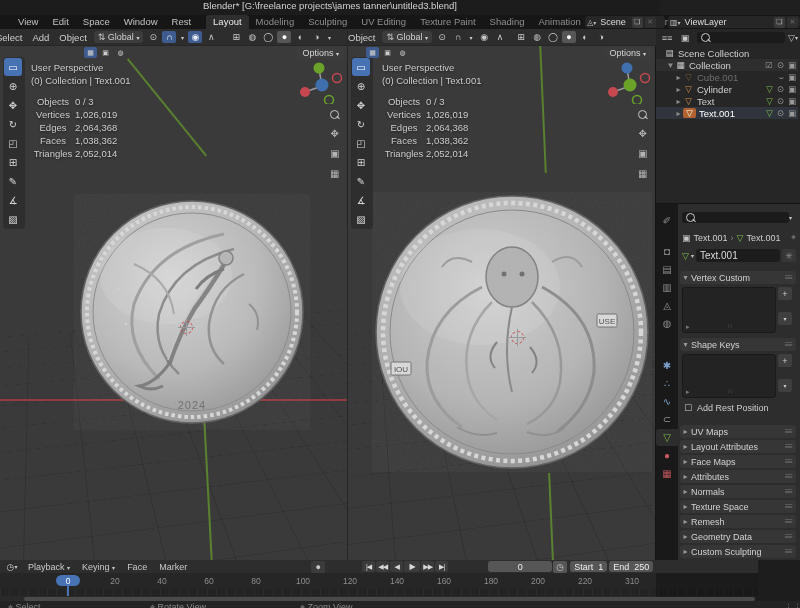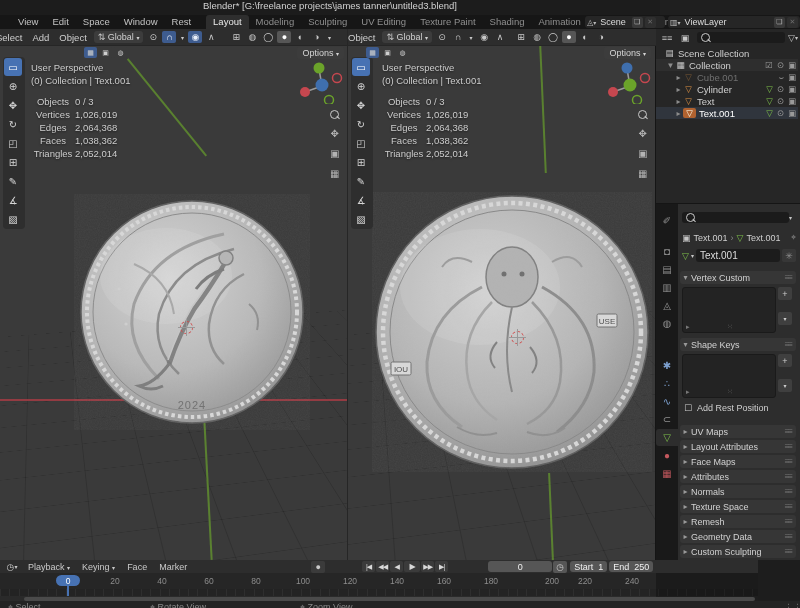--- a/index.html
+++ b/index.html
@@ -659,23 +659,23 @@
       <span class="framebadge">0</span>
       <span class="tick" style="left:115px;">20</span>
       <span class="tick" style="left:162px;">40</span>
       <span class="tick" style="left:209px;">60</span>
       <span class="tick" style="left:256px;">80</span>
       <span class="tick" style="left:303px;">100</span>
       <span class="tick" style="left:350px;">120</span>
       <span class="tick" style="left:397px;">140</span>
       <span class="tick" style="left:444px;">160</span>
       <span class="tick" style="left:491px;">180</span>
-      <span class="tick" style="left:552px;">200</span>
+      <span class="tick" style="left:538px;">200</span>
       <span class="tick" style="left:585px;">220</span>
-      <span class="tick" style="left:632px;">240</span>
+      <span class="tick" style="left:632px;">310</span>
     </div>
     <div class="tl-track"></div>
     <div class="playhead"></div>
     <div class="oob"></div>
     <div class="hscroll"></div>
   </div>
   <div class="abs corner"></div>
 
   <div class="abs statusbar">
     <span class="sb-item" style="left:8px;"><span>⌖</span> <span>Select</span></span>

